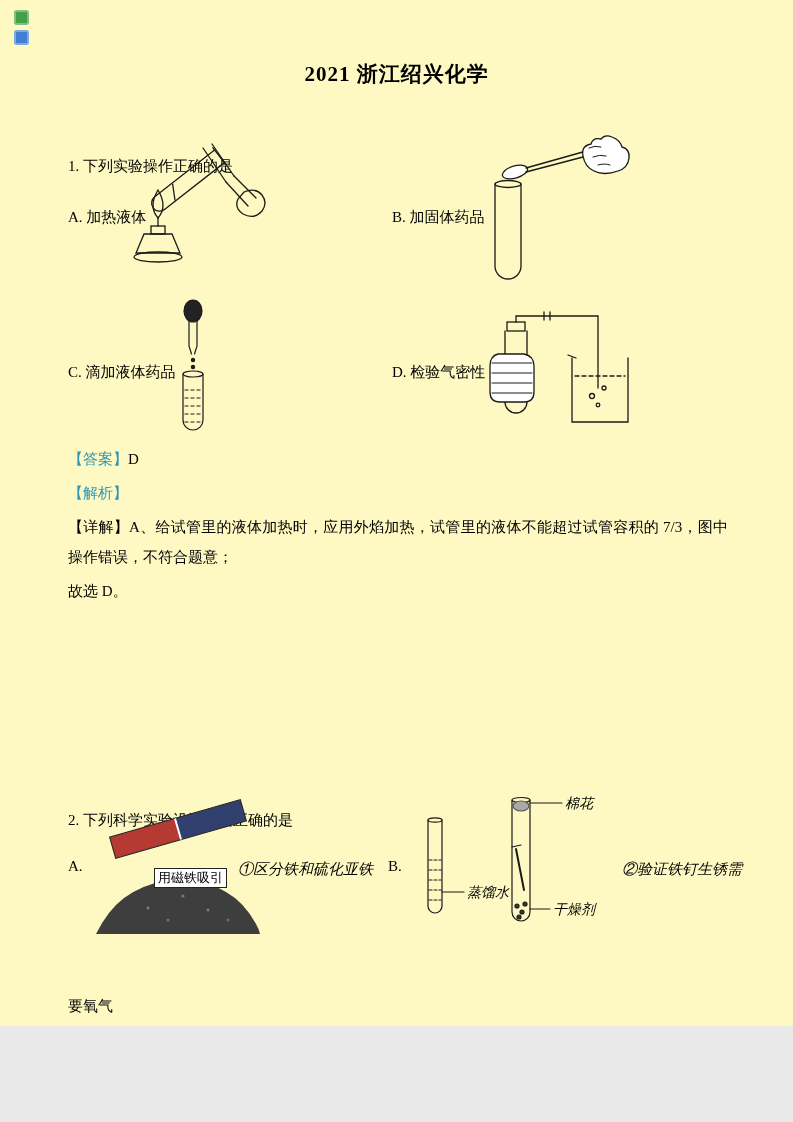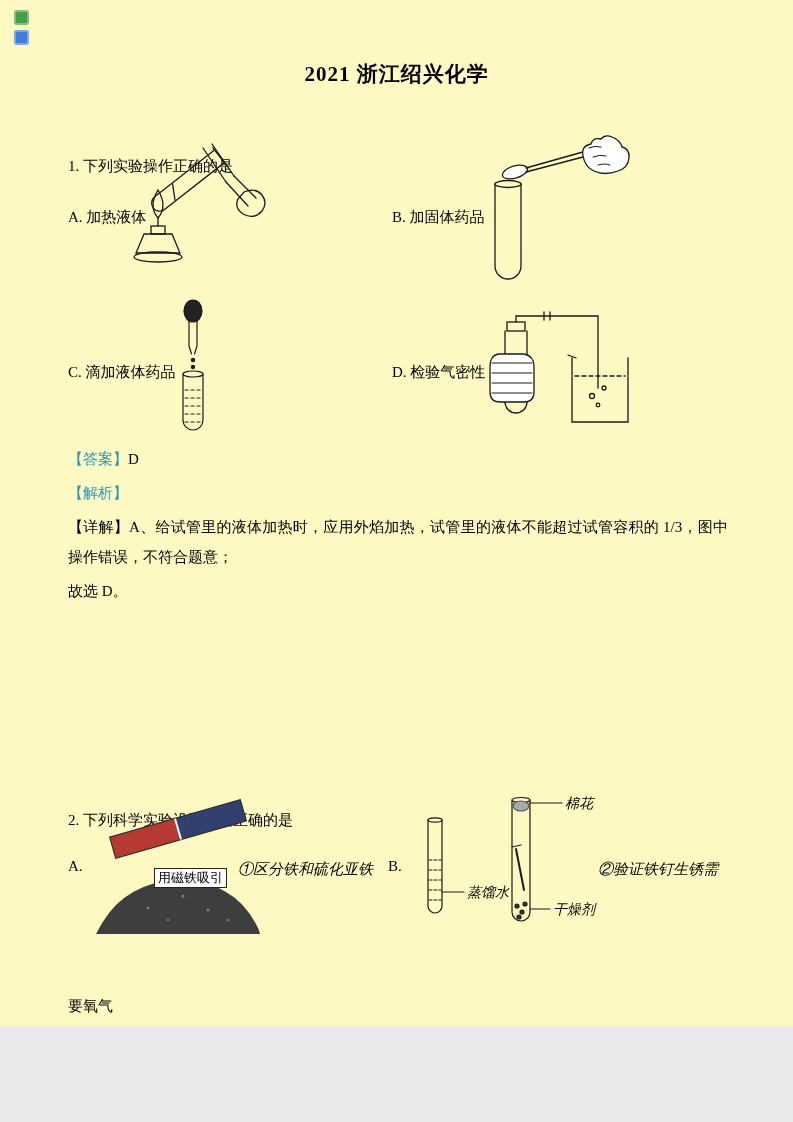--- a/index.html
+++ b/index.html
@@ -128,21 +128,21 @@
         <circle cx="124" cy="78" r="2"></circle>
         <circle cx="118" cy="95" r="1.8"></circle>
       </g>
     </svg>
   </div>
   <p class="abs optlab" style="left:392px; top:363px;"><span>D.</span> <span>检验气密性</span></p>
 
   <div class="flow">
     <p><span class="tag">【答案】</span><span>D</span></p>
     <p><span class="tag">【解析】</span></p>
-    <p><span>【详解】</span><span>A、给试管里的液体加热时，应用外焰加热，试管里的液体不能超过试管容积的 1/3，图中操作错误，不符合题意；</span></p>
+    <p><span>【详解】</span><span>A、给试管里的液体加热时，应用外焰加热，试管里的液体不能超过试管容积的 7/3，图中操作错误，不符合题意；</span></p>
     <p>故选 D。</p>
   </div>
 
   <p class="abs stem" style="top:766px;">2. 下列科学实验设计方案正确的是</p>
 
   <p class="abs optlab" style="left:68px; top:858px; font-size:15px; font-family:'Liberation Serif','DejaVu Serif',serif;">A.</p>
   <div class="abs" style="left:88px; top:798px; width:180px; height:140px;">
     <svg width="180" height="140" viewBox="0 0 180 140">
       <path d="M8 136 Q20 112 36 100 Q55 86 82 82 Q115 80 138 94 Q156 104 168 126 Q171 131 172 136 Z" fill="#3e3e3e"></path>
       <circle cx="60" cy="110" r="1.6" fill="#7a7a7a"></circle>
@@ -184,17 +184,17 @@
         <circle cx="110" cy="118" r="2" fill="#333"></circle>
         <circle cx="113" cy="110" r="2" fill="#333"></circle>
         <circle cx="107" cy="123" r="2" fill="#333"></circle>
         <line x1="118" y1="115" x2="138" y2="115"></line>
       </g>
     </svg>
     <span class="illus-label" style="left:153px; top:1px;">棉花</span>
     <span class="illus-label" style="left:55px; top:90px;">蒸馏水</span>
     <span class="illus-label" style="left:141px; top:107px;">干燥剂</span>
   </div>
-  <p class="abs illus-label" style="left:598px; top:860px; font-size:15px; font-family:'Liberation Serif','DejaVu Serif',serif;text-align:right;">②验证铁钉生锈需</p>
+  <p class="abs illus-label" style="left:622px; top:860px; font-size:15px; font-family:'Liberation Serif','DejaVu Serif',serif;text-align:right;">②验证铁钉生锈需</p>
 
   <p class="abs stem" style="top:952px;">要氧气</p>
 
 </div>
 
 </body></html>

